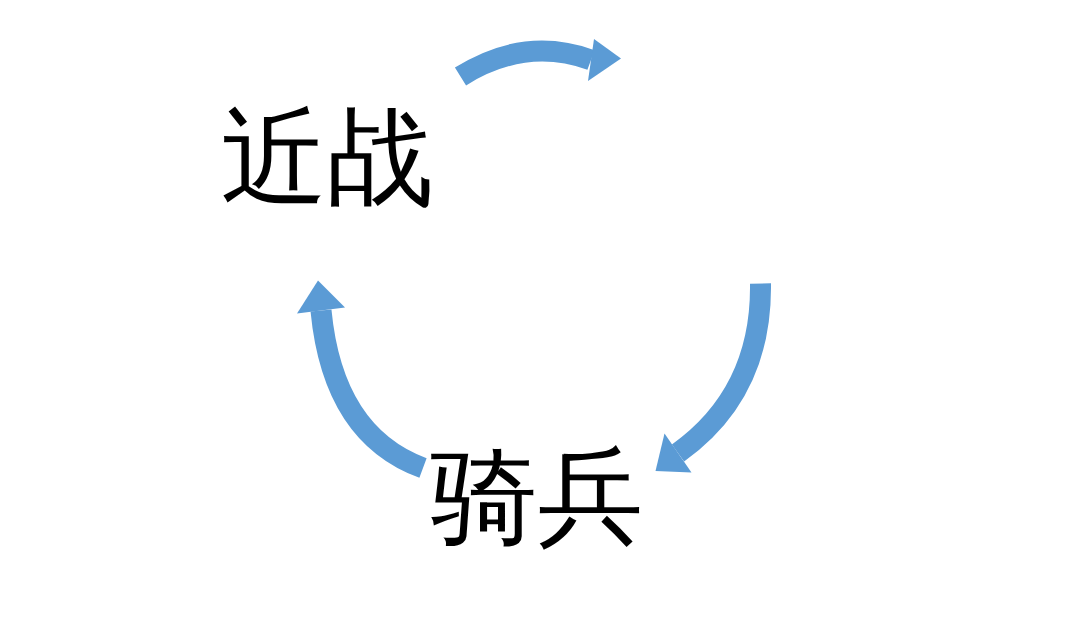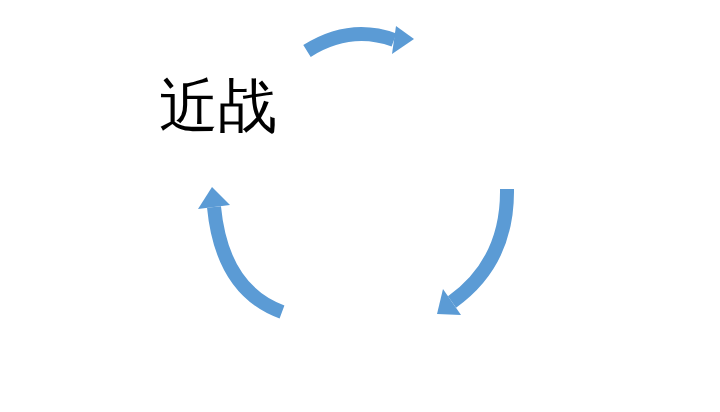--- a/index.html
+++ b/index.html
@@ -36,21 +36,21 @@
     stroke-linecap: butt;
   }
   .arrow-head {
     fill: var(--color-arrow);
     stroke: none;
   }
   .node-label {
     position: absolute;
     transform: translate(-50%, -50%);
     color: var(--color-text);
-    font-size: 59px;
+    font-size: 71px;
     line-height: 1;
     white-space: nowrap;
     font-family: "DejaVu Sans", sans-serif;
   }
   .node-melee   { left: 218px; top: 105px; }
   .node-ranged  { left: 488px; top: 106px; }
   .node-cavalry { left: 358px; top: 331px; }
 </style>
 </head>
 <body>
@@ -71,14 +71,15 @@
 
     <g>
       <path class="arrow-shaft" d="M 282 312 Q 222 290 214 207"></path>
       <polygon class="arrow-head" points="198,209 212,187 230,205"></polygon>
     </g>
   </svg>
 
   <div class="node-label node-melee">近战</div>
 
 
+  <div class="node-label node-cavalry">骑兵</div>
 
 </div>
 
 </body></html>

